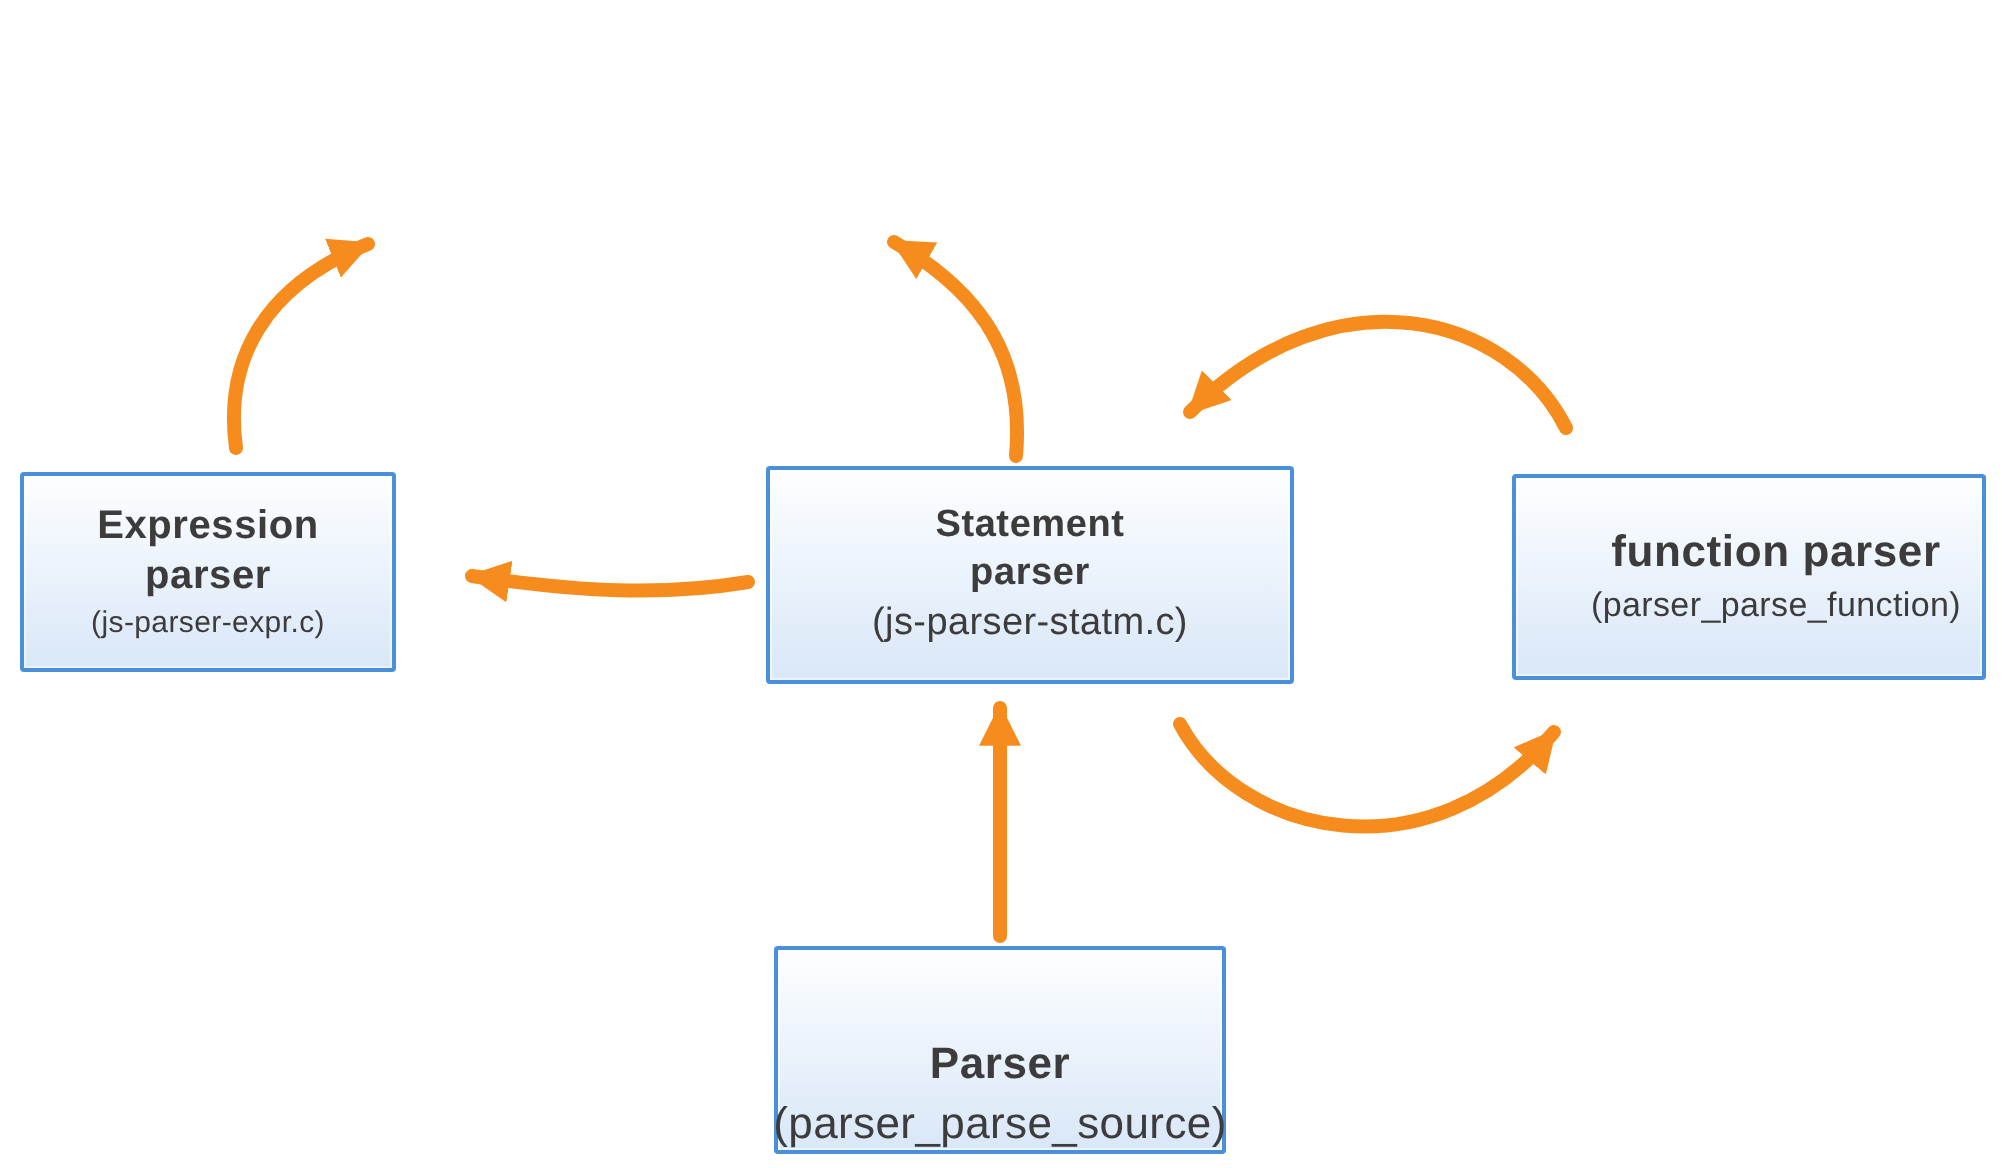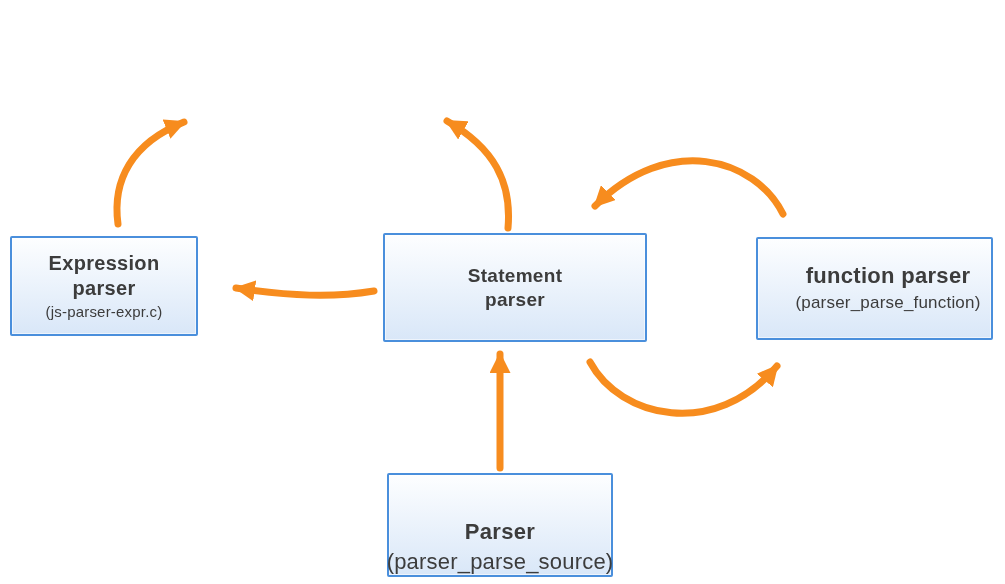--- a/index.html
+++ b/index.html
@@ -111,20 +111,21 @@
   </svg>
 
 
   <div class="node node-expression">
     <div class="node-title">Expression parser</div>
     <div class="node-subtitle">(js-parser-expr.c)</div>
   </div>
 
   <div class="node node-statement">
     <div class="node-title">Statement parser</div>
+    <div class="node-subtitle">(js-parser-statm.c)</div>
   </div>
 
   <div class="node node-function">
     <div class="node-title">function parser</div>
     <div class="node-subtitle">(parser_parse_function)</div>
   </div>
 
   <div class="node node-parser">
     <div class="node-title">Parser</div>
     <div class="node-subtitle">(parser_parse_source)</div>

